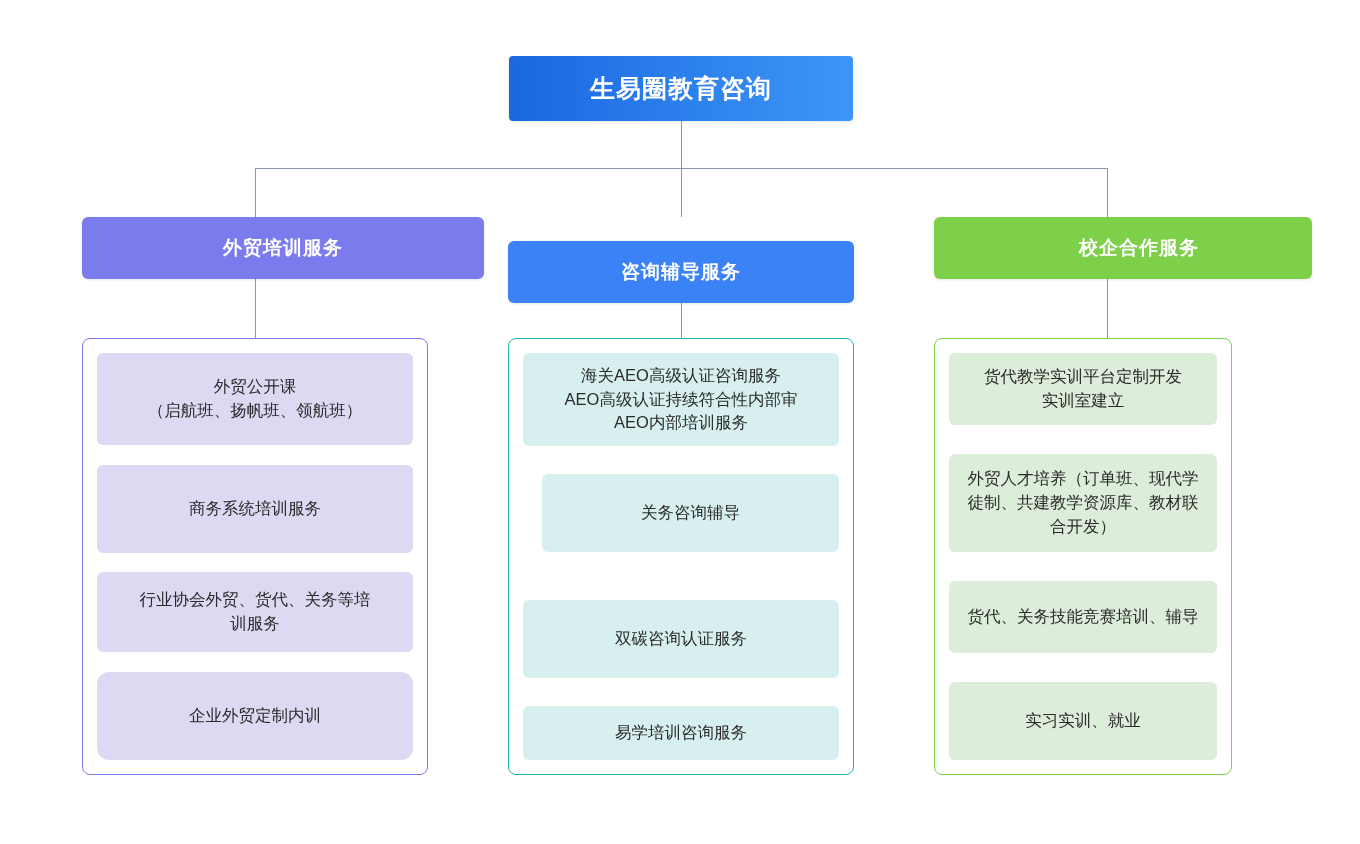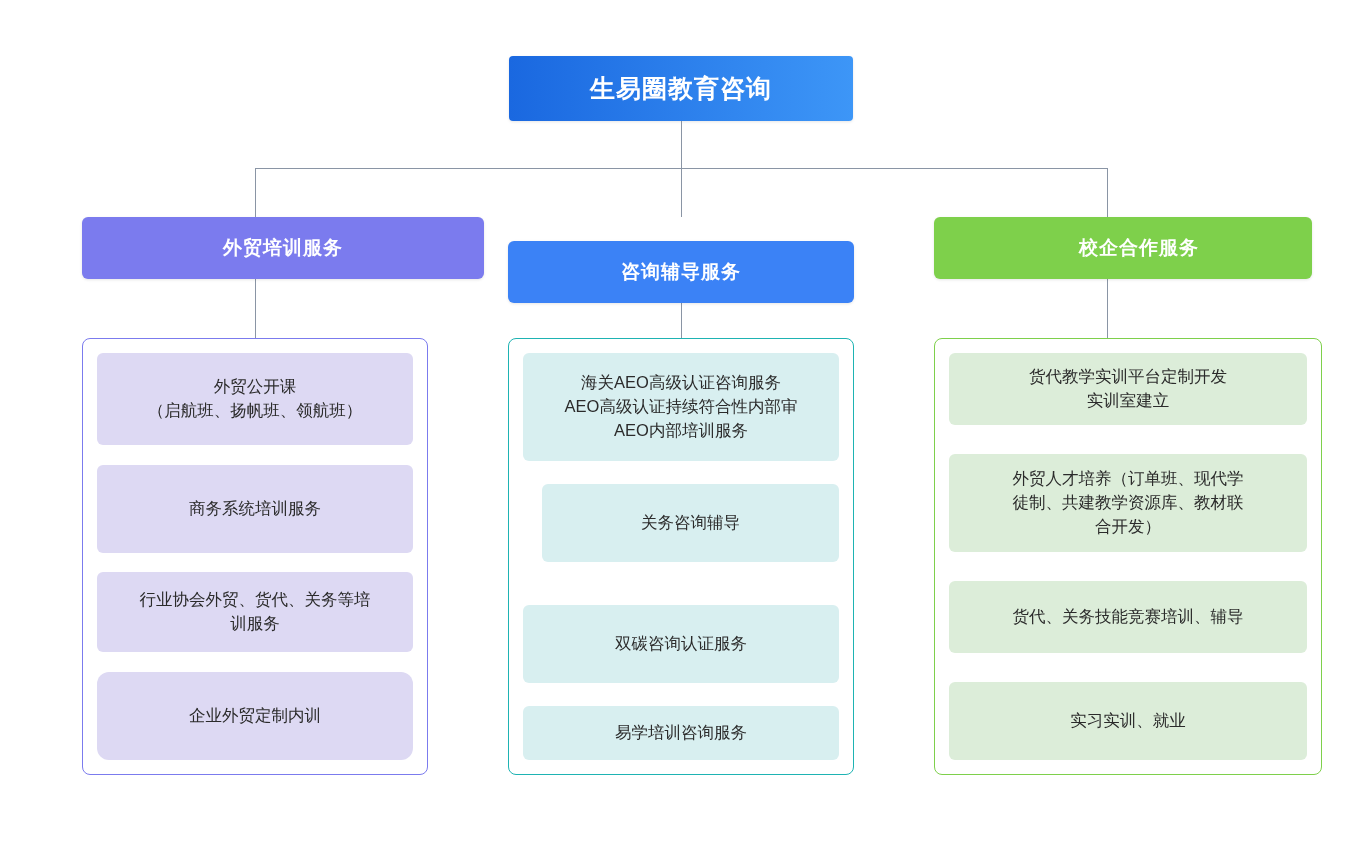--- a/index.html
+++ b/index.html
@@ -92,21 +92,21 @@
   }
   .leaf .ln { display: block; }
 
   
   .col-left   { left: 82px;  width: 402px; }
   .col-mid    { left: 508px; width: 346px; }
   .col-right  { left: 934px; width: 346px; padding-left: 32px; }
 
   .box-left  { left: 82px;  width: 346px; height: 437px; }
   .box-mid   { left: 508px; width: 346px; height: 437px; }
-  .box-right { left: 934px; width: 388px; height: 437px; }
+  .box-right { left: 934px; width: 298px; height: 437px; }
   .cat-header.c-purple { background: #7b7bee; }
   .cat-header.c-teal   { background: #3b82f6; margin-top: 24px; }
   .cat-header.c-green  { background: #7ed04b; }
 
   .cat-box.c-purple { border-color: #7b7bee; }
   .cat-box.c-teal   { border-color: #1eb3b3; }
   .cat-box.c-green  { border-color: #7ed04b; }
 
   .leaf.c-purple { background: #ddd9f3; }
   .leaf.c-teal   { background: #d8eff0; }
@@ -152,21 +152,21 @@
     <div class="leaf c-purple" style="height:88px;border-radius:12px;">
       <div>
         <span class="ln">企业外贸定制内训</span>
       </div>
     </div>
   </div>
 
   <div class="cat-header c-teal col-mid">咨询辅导服务</div>
 
   <div class="cat-box c-teal box-mid">
-    <div class="leaf c-teal" style="height:108px;">
+    <div class="leaf c-teal" style="height:93px;">
       <div>
         <span class="ln">海关AEO高级认证咨询服务</span>
         <span class="ln">AEO高级认证持续符合性内部审</span>
         <span class="ln">AEO内部培训服务</span>
       </div>
     </div>
     <div class="leaf c-teal" style="height:78px;margin-left:19px;">
       <div>
         <span class="ln">关务咨询辅导</span>
       </div>

